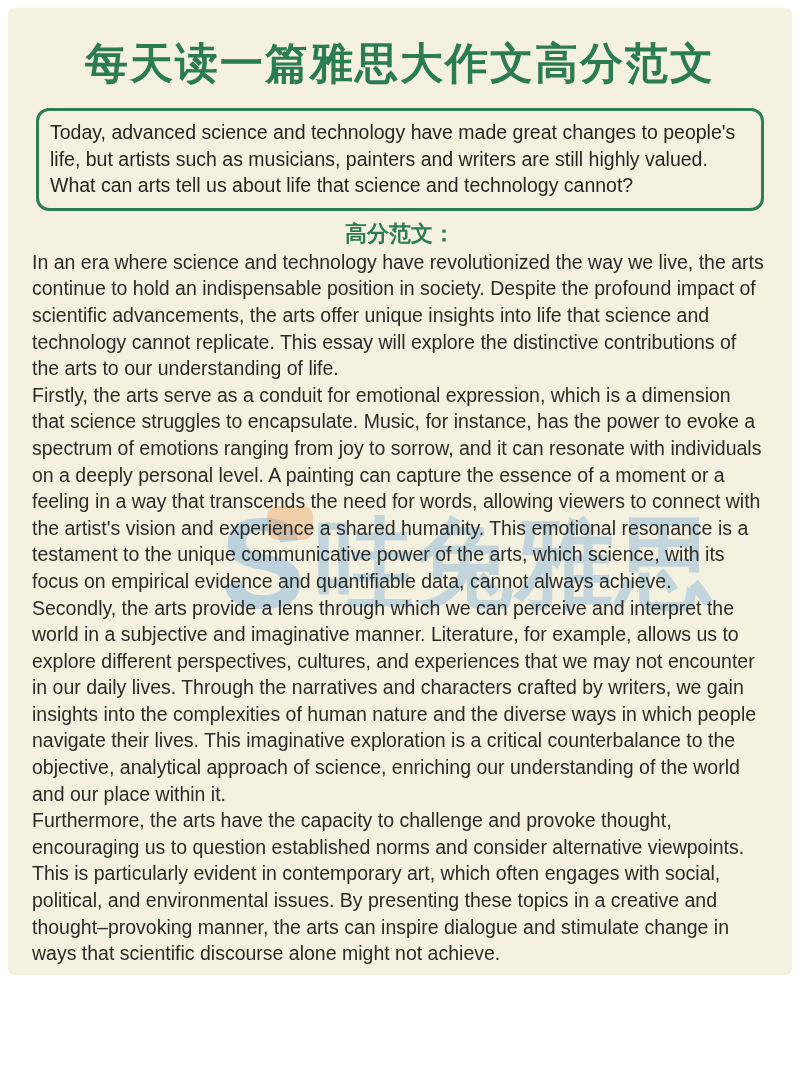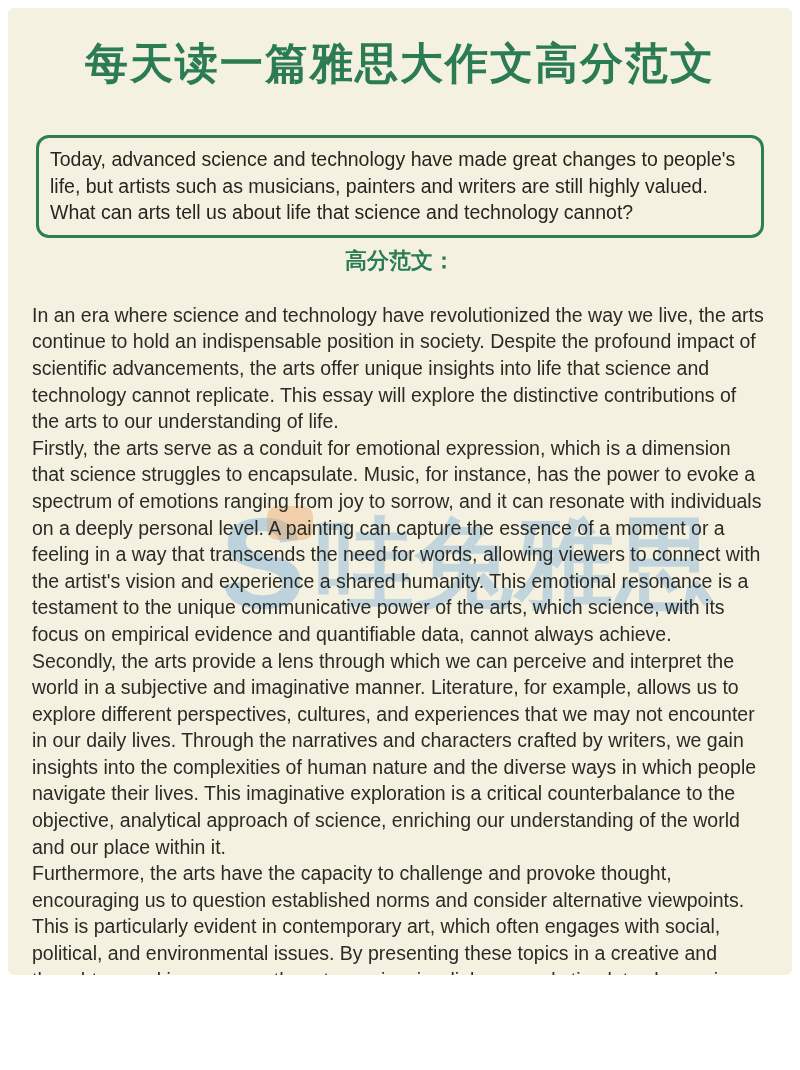--- a/index.html
+++ b/index.html
@@ -35,21 +35,21 @@
     text-align: center;
     font-size: 43px;
     font-weight: 800;
     letter-spacing: 2px;
     color: #2b7b53;
   }
 
   .prompt-box {
     position: relative;
     z-index: 1;
-    margin: 42px 4px 0 4px;
+    margin: 15px 4px 0 4px;
     border: 3px solid #2e7d55;
     border-radius: 13px;
     padding: 8px 11px 9px 11px;
     background: #f4f1e1;
   }
 
   .prompt-text {
     font-size: 19.5px;
     line-height: 26.6px;
     color: #26261f;
@@ -65,21 +65,21 @@
     color: #2b7b53;
   }
 
   .essay-paragraph {
     position: relative;
     z-index: 1;
     font-size: 19.5px;
     line-height: 26.6px;
     color: #2b2b26;
   }
-  .essay-paragraph.first { margin-top: 26px; }
+  .essay-paragraph.first { margin-top: 0; }
 
   
   .watermark {
     position: absolute;
     left: 212px;
     top: 492px;
     z-index: 0;
     display: flex;
     align-items: center;
     pointer-events: none;

